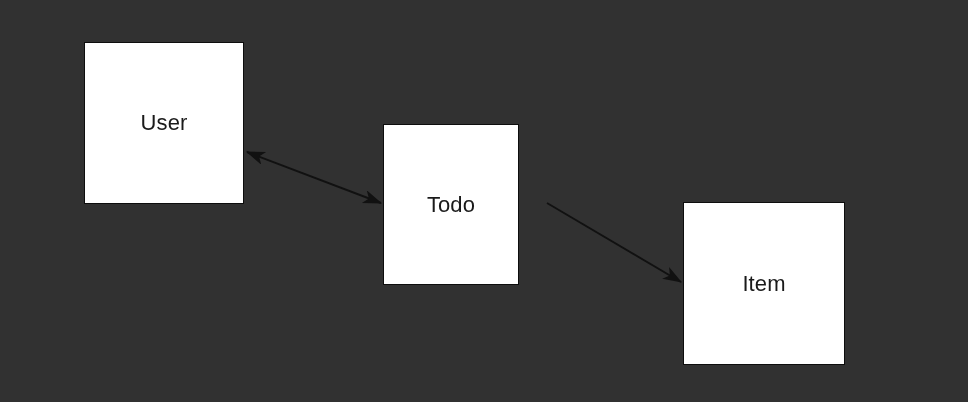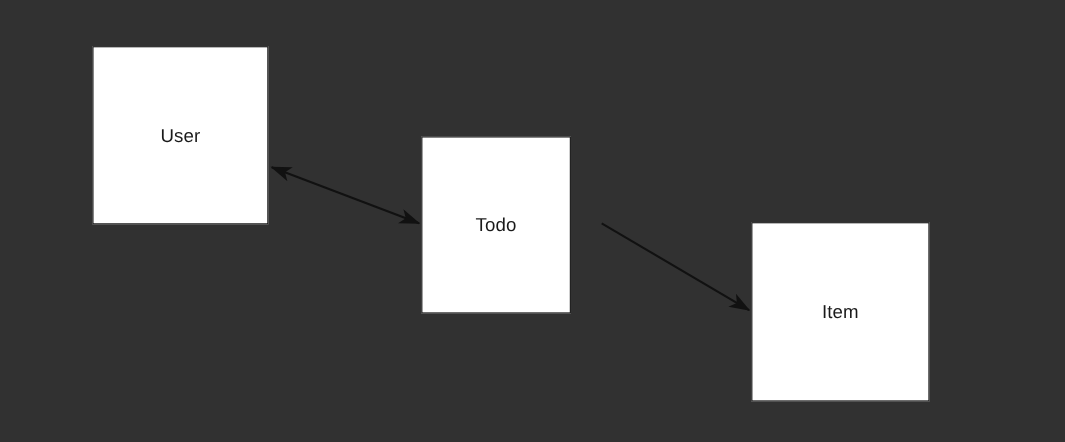--- a/index.html
+++ b/index.html
@@ -30,21 +30,21 @@
     position: absolute;
     box-sizing: border-box;
     background: #ffffff;
     border: 1.6px solid #0d0d0d;
     display: flex;
     align-items: center;
     justify-content: center;
   }
   .node-label {
     font-family: "Liberation Sans", sans-serif;
-    font-size: 17px;
+    font-size: 22px;
     line-height: 1;
     color: #1a1a1a;
     letter-spacing: 0.1px;
     white-space: nowrap;
     user-select: none;
   }
   #node-user  { left: 84px;  top: 42px;  width: 160px; height: 162px; }
   #node-todo  { left: 383px; top: 124px; width: 136px; height: 161px; }
   #node-item  { left: 683px; top: 202px; width: 162px; height: 163px; }
 </style>

